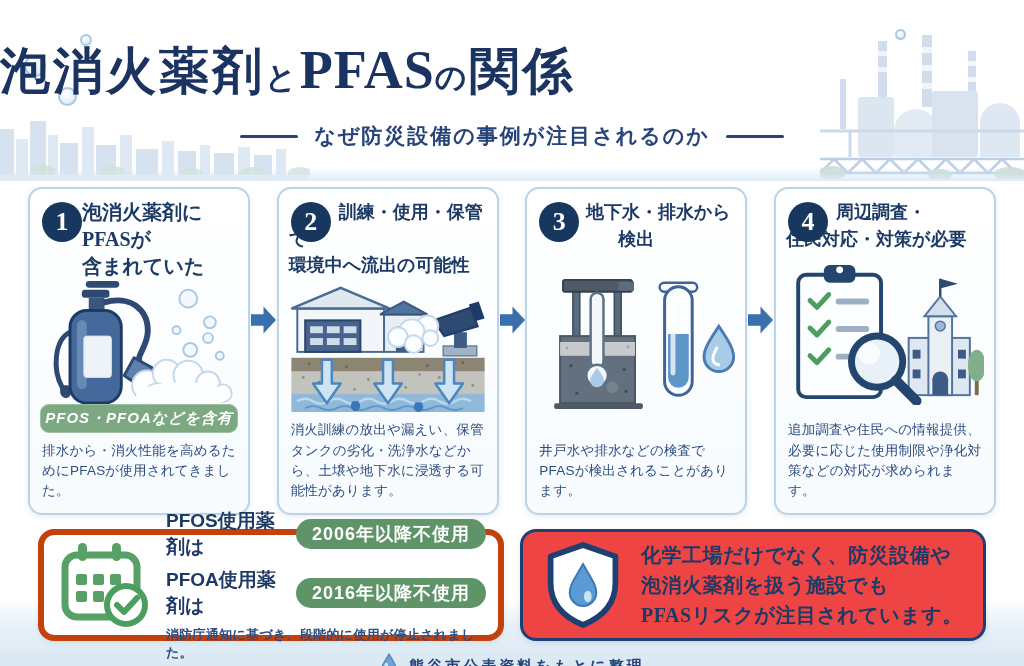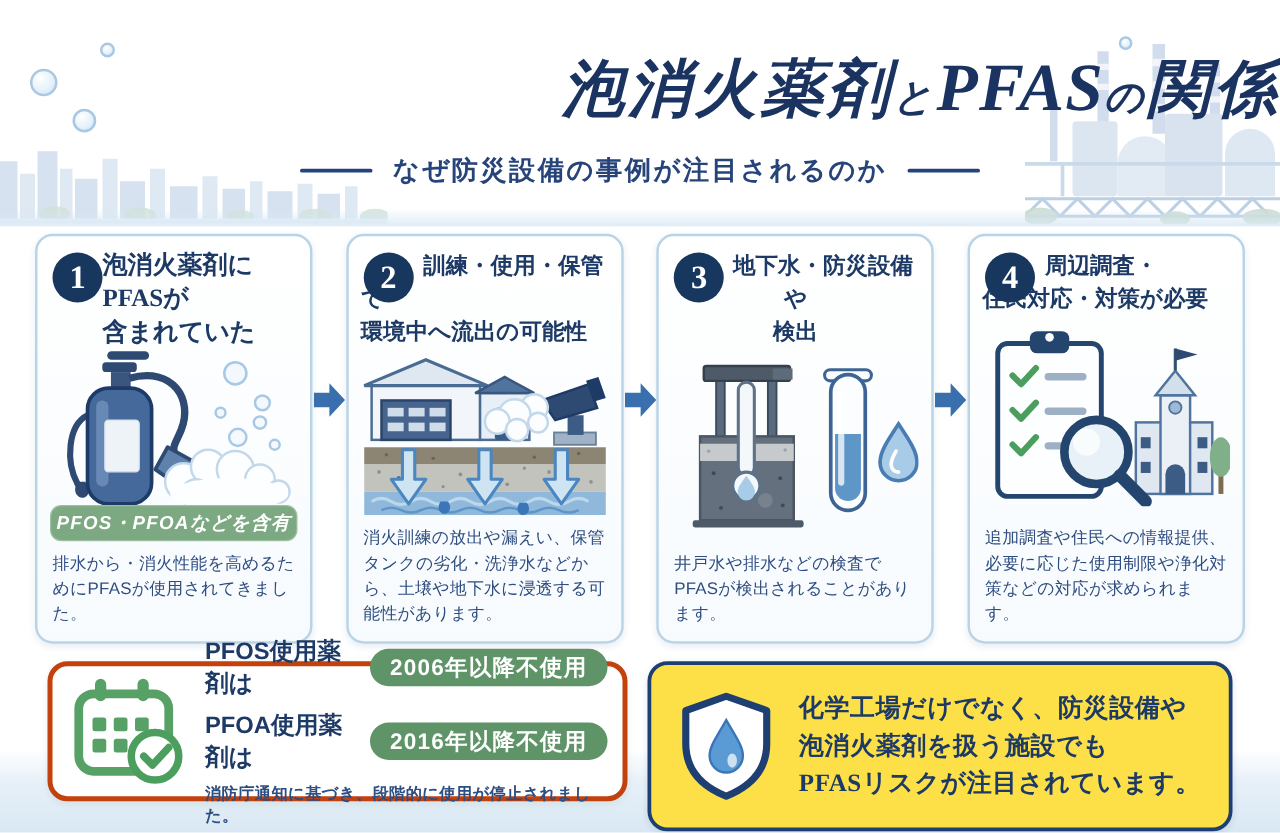--- a/index.html
+++ b/index.html
@@ -14,23 +14,23 @@
   .deco-left { position:absolute; left:0; top:84px; width:310px; height:74px; opacity:.55; }
   .deco-right { position:absolute; right:0; top:14px; width:204px; height:144px; opacity:.6; }
   .header:after { content:""; position:absolute; left:0; right:0; bottom:-2px; height:14px;
     background:linear-gradient(180deg,rgba(222,236,247,0),rgba(214,231,244,.8)); }
   .bubble { position:absolute; border:2px solid #a9c8e4; border-radius:50%;
     background:radial-gradient(circle at 35% 30%,#ffffff 0%,#e7f2fb 55%,#cfe2f2 100%); }
   .b1 { left:24px; top:34px; width:22px; height:22px; }
   .b2 { left:58px; top:66px; width:19px; height:19px; }
   .b3 { left:80px; top:13px; width:12px; height:12px; }
   .b4 { right:118px; top:8px;  width:11px; height:11px; }
-  .title { position:relative; z-index:2; text-align:right; padding-top:20px;
+  .title { position:relative; z-index:2; text-align:left; padding-top:20px;
     font-family:"Liberation Serif","DejaVu Serif",serif; font-weight:bold;
-    color:#1b3360; letter-spacing:3px; line-height:1.1;font-style:italic; }
+    color:#1b3360; letter-spacing:3px; line-height:1.1; }
   .title .big   { font-size:50px; }
   .title .small { font-size:31px; }
   .title .latin { font-size:54px; letter-spacing:1px; }
   .subtitle-row { position:relative; z-index:2; display:flex; justify-content:center;
     align-items:center; gap:16px; margin-top:12px; }
   .dash { width:58px; height:3px; background:#27447a; border-radius:2px; }
   .subtitle { font-family:Liberation Serif, serif; font-weight:bold;
     font-size:21px; color:#27447a; letter-spacing:2px; }
   
   .steps { display:flex; align-items:stretch; margin:8px 28px 0; }
@@ -47,31 +47,31 @@
     color:#1d3a66; font-size:18px; line-height:1.45; white-space:pre-line; min-height:44px; }
   .head-col .step-title { margin-left:42px; font-size:20px; line-height:1.35; min-height:0; }
   .head-indent .step-title { text-indent:50px; }
   .head-center .step-title { text-align:center; text-indent:44px; }
   .illus { flex:1; display:flex; align-items:center; justify-content:center; overflow:hidden; }
   .badge { background:#7ca981; border:1.5px solid #9cbf9f; color:#ffffff; font-weight:bold;
     font-size:15px; text-align:center; border-radius:9px; padding:4px 2px; letter-spacing:1px;font-style:italic; }
   .step-body { margin:8px 2px 0; font-size:13.5px; line-height:1.5; color:#2e4d80; letter-spacing:.2px; }
   
   .bottom-row { display:flex; gap:16px; margin:14px 38px 0; }
-  .phaseout-box { flex:1; height:112px; border:4px solid #c2410c; border-radius:16px;
+  .phaseout-box { flex:1; height:112px; border:6px solid #c2410c; border-radius:16px;
     background:#ffffff; display:flex; align-items:center; gap:14px; padding:10px 12px 10px 16px;
     box-shadow:0 2px 5px rgba(110,150,120,.12); }
   .tl-rows { flex:1; }
   .tl-row { display:flex; align-items:center; gap:12px; margin-bottom:7px; }
   .tl-label { font-weight:bold; font-size:19px; color:#1d3a66; }
   .pill { background:#5f9468; color:#ffffff; font-weight:bold; font-size:18px;
     border-radius:17px; padding:3px 16px; letter-spacing:1px; white-space:nowrap; }
   .tl-caption { font-size:13px; color:#2e4d80; font-weight:bold; letter-spacing:.3px; }
-  .risk-box { flex:1; height:136px; border:3px solid #1d3f72; border-radius:16px;
-    background:#fde047; display:flex; align-items:center; gap:18px; padding:10px 14px 10px 20px;
+  .risk-box { flex:1; height:112px; border:3px solid #1d3f72; border-radius:16px;
+    background:#ef4444; display:flex; align-items:center; gap:18px; padding:10px 14px 10px 20px;
     box-shadow:0 2px 5px rgba(60,90,140,.14); }
   .risk-text { font-family:"Liberation Serif","DejaVu Serif",serif; font-weight:bold;
     font-size:20px; line-height:1.5; color:#1d3a66; white-space:pre-line; letter-spacing:.5px; }
   
   .footer { display:flex; align-items:center; justify-content:center; gap:10px; margin-top:12px; }
   .footer-text { font-size:15px; color:#27447a; letter-spacing:3px; font-weight:bold; }
 </style>
 </head>
 <body>
 
@@ -284,21 +284,21 @@
 
     <div class="arrow-cell">
       <svg width="25" height="30" viewBox="0 0 26 30">
         <polygon points="0,9 13,9 13,1 26,15 13,29 13,21 0,21" fill="#3a6fad"></polygon>
       </svg>
     </div>
 
     <section class="card">
       <div class="step-head head-center">
         <span class="num">3</span>
-        <div class="step-title">地下水・防災設備や
+        <div class="step-title">地下水・排水から
 検出</div>
       </div>
       <div class="illus">
         <svg width="198" height="142" viewBox="0 0 200 144">
           <rect x="36" y="20" width="7" height="52" fill="#5a6b7e" stroke="#3a4a5c" stroke-width="1.5"></rect>
           <rect x="78" y="20" width="7" height="52" fill="#5a6b7e" stroke="#3a4a5c" stroke-width="1.5"></rect>
           <rect x="26" y="9" width="70" height="12" rx="2" fill="#4e5a68" stroke="#33404e" stroke-width="2"></rect>
           <rect x="82" y="11" width="16" height="9" fill="#5d6b7a"></rect>
           <rect x="23" y="66" width="76" height="68" fill="#64707e" stroke="#4a5663" stroke-width="2"></rect>
           <rect x="23" y="72" width="76" height="14" fill="#c6cacd"></rect>

